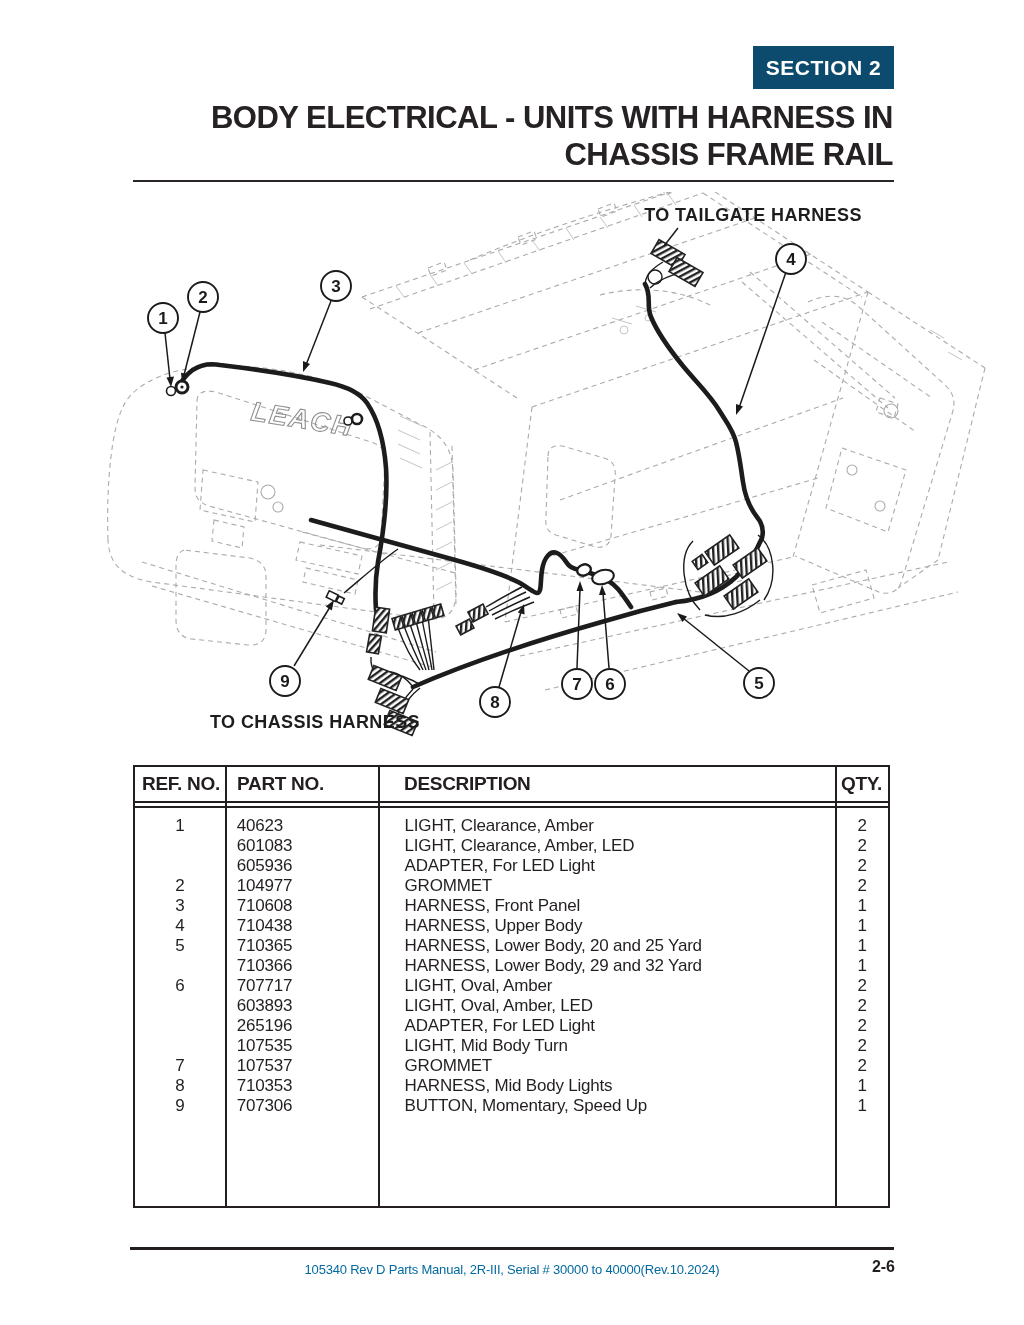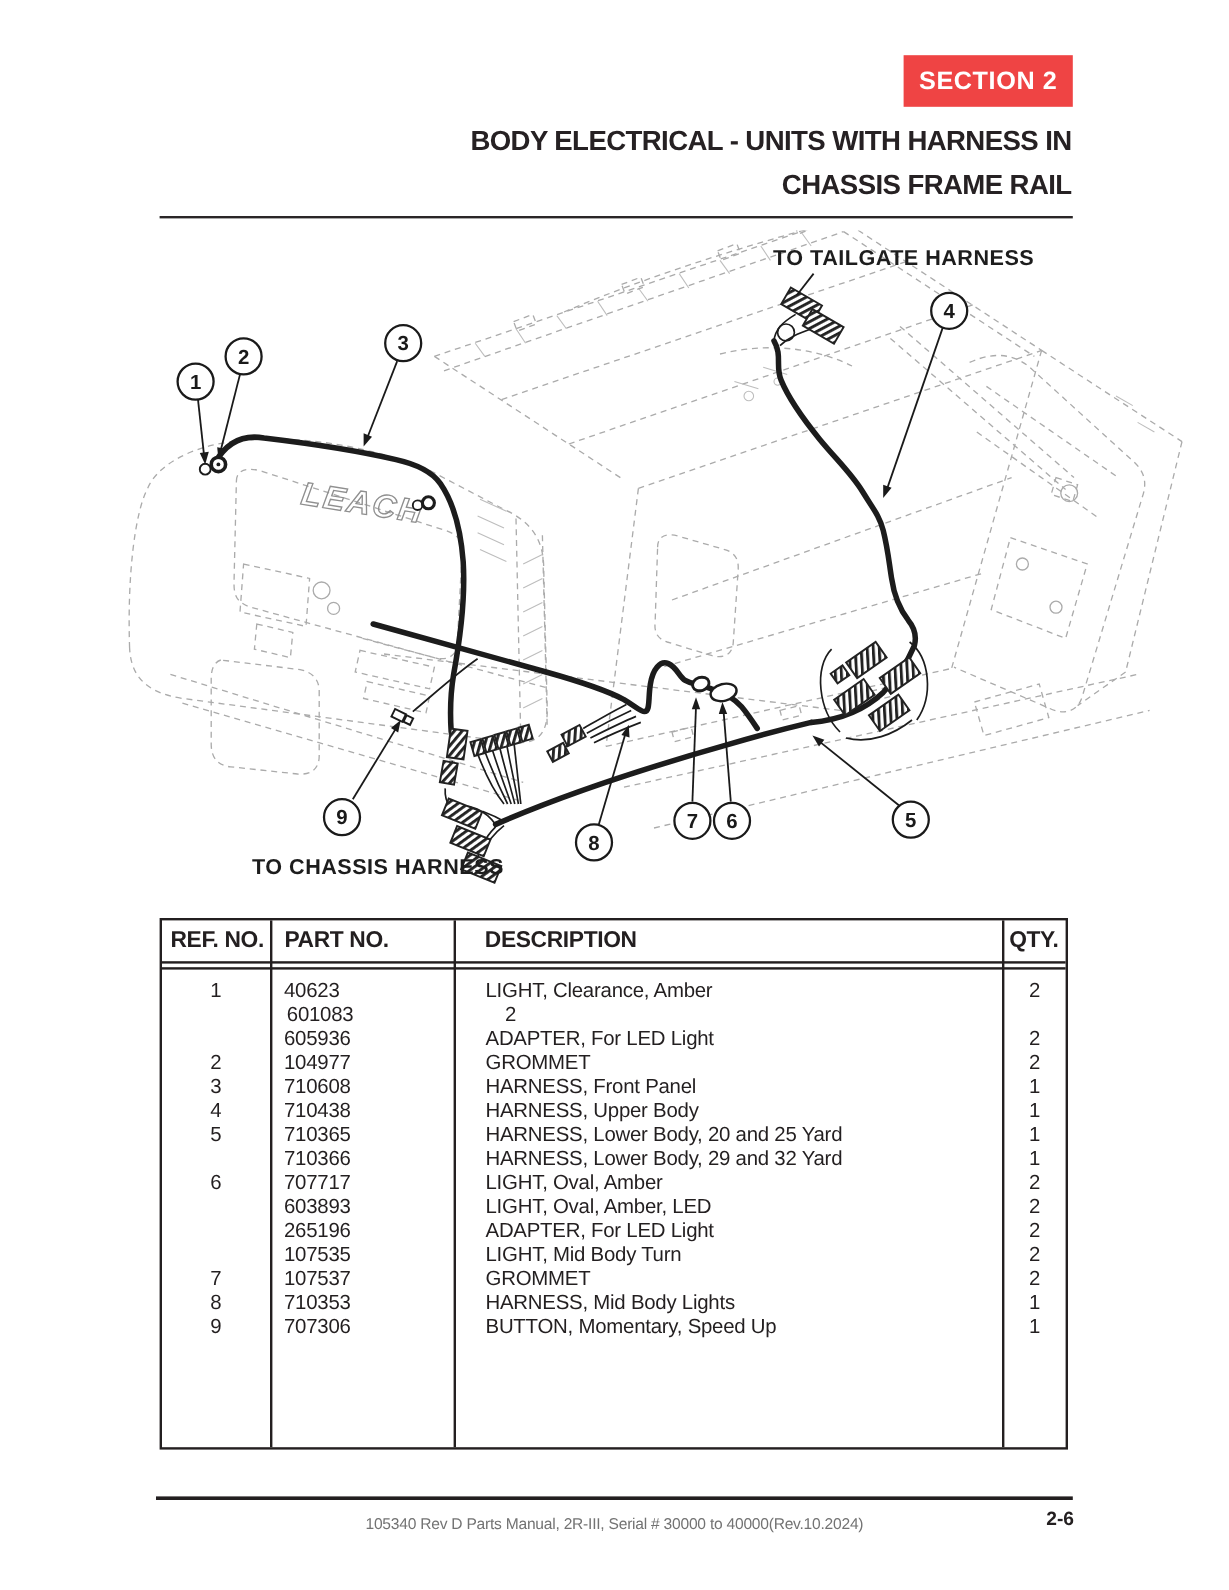--- a/index.html
+++ b/index.html
@@ -2,26 +2,26 @@
 <html><head>
 <meta charset="utf-8">
 <style>
   html,body{margin:0;padding:0;}
   body{
     width:1024px;height:1325px;position:relative;background:#ffffff;
     font-family:"Liberation Sans",sans-serif;color:#231f20;overflow:hidden;
   }
   .badge{
     position:absolute;left:753px;top:46px;width:141px;height:43px;
-    background:#ef4444;color:#fff;display:flex;align-items:center;justify-content:center;
+    background:#0c4a6e;color:#fff;display:flex;align-items:center;justify-content:center;
     font-weight:bold;font-size:21px;letter-spacing:.5px;
   }
   .title{
     position:absolute;right:131px;top:99px;text-align:right;
-    font-weight:bold;font-size:23px;line-height:37px;letter-spacing:-.5px;color:#262123;
+    font-weight:bold;font-size:31px;line-height:37px;letter-spacing:-.5px;color:#262123;
   }
   .title-rule{position:absolute;left:133px;top:180px;width:761px;height:2px;background:#2a2627;}
   .diagram{position:absolute;left:0;top:192px;width:1024px;height:560px;}
   
   .table-wrap{
     position:absolute;left:133px;top:765px;width:757px;height:443px;
     border:2px solid #231f20;box-sizing:border-box;
   }
   .col-line{position:absolute;top:0;bottom:0;width:2px;background:#231f20;}
   .cl-1{left:90px;} .cl-2{left:243px;} .cl-3{left:700px;}
@@ -38,21 +38,21 @@
   .trow{display:flex;height:20px;line-height:20px;font-size:17px;letter-spacing:-.2px;}
   .tc{box-sizing:border-box;white-space:nowrap;overflow:hidden;}
   .tc-ref{width:92px;text-align:center;}
   .tc-part{width:172px;padding-left:12px;}
   .tc-desc{width:455px;padding-left:12px;}
   .tc-qty{width:53px;text-align:center;}
   
   .footer-rule{position:absolute;left:130px;top:1247px;width:764px;height:3px;background:#231f20;}
   .footer-text{
     position:absolute;left:0;right:0;top:1262px;text-align:center;
-    font-size:13px;letter-spacing:-.2px;color:#737373;
+    font-size:13px;letter-spacing:-.2px;color:#0369a1;
   }
   .page-num{position:absolute;right:129px;top:1258px;font-size:16px;font-weight:bold;}
   
   .o{fill:none;stroke:#ababab;stroke-width:1.1;stroke-dasharray:5 4;}
   .os{fill:none;stroke:#ababab;stroke-width:1.1;}
   .hl{fill:none;stroke:#bdbdbd;stroke-width:.9;}
   .hb{fill:none;stroke:#1c1c1c;stroke-width:4.6;stroke-linecap:round;stroke-linejoin:round;}
   .hw{fill:none;stroke:#1c1c1c;stroke-width:1.4;}
   .conn{fill:url(#ph);stroke:#222;stroke-width:1.6;}
   .mark{fill:#fff;stroke:#1c1c1c;}
@@ -378,20 +378,21 @@
   <div class="t-body">
       <div class="trow">
         <span class="tc tc-ref">1</span>
         <span class="tc tc-part">40623</span>
         <span class="tc tc-desc">LIGHT, Clearance, Amber</span>
         <span class="tc tc-qty">2</span>
       </div>
       <div class="trow">
         <span class="tc tc-ref"></span>
         <span class="tc tc-part">601083</span>
+        <span class="tc tc-desc">LIGHT, Clearance, Amber, LED</span>
         <span class="tc tc-qty">2</span>
       </div>
       <div class="trow">
         <span class="tc tc-ref"></span>
         <span class="tc tc-part">605936</span>
         <span class="tc tc-desc">ADAPTER, For LED Light</span>
         <span class="tc tc-qty">2</span>
       </div>
       <div class="trow">
         <span class="tc tc-ref">2</span>

